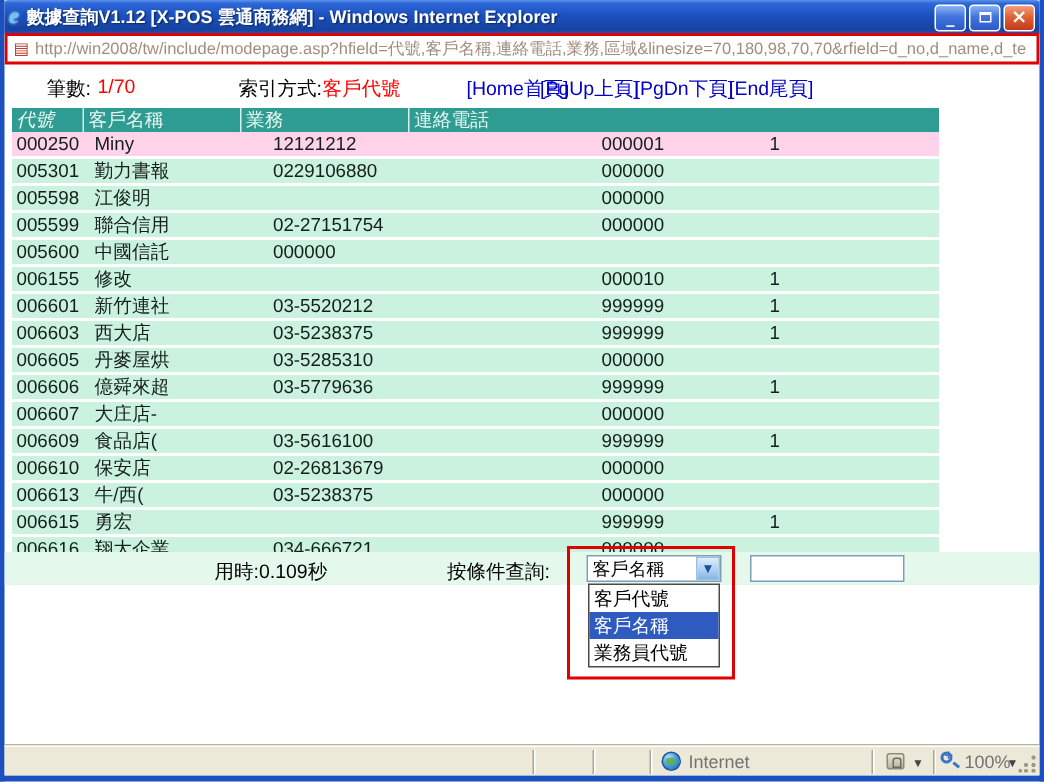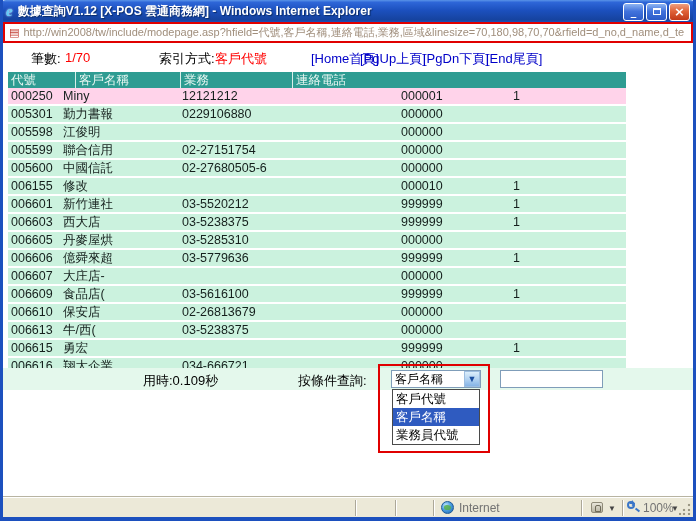--- a/index.html
+++ b/index.html
@@ -39,21 +39,21 @@
   
   .inforow { position:absolute; top:50px; left:0; width:696px; height:16px; font-size:13px; color:#000; }
   .inforow span { position:absolute; top:0; white-space:nowrap;margin-left:20px; }
   .red-val { color:var(--text-red); }
   .navlink { color:var(--link-blue); cursor:pointer; }
   
   .tbl { position:absolute; left:5px; top:72px; width:618px; }
   .thead { display:flex; height:16px; background:var(--header-teal); }
   .thead .cell { color:#E8F7F2; font-size:12.5px; line-height:16px; padding-left:3px; border-right:1px solid #D8EFEA; }
   .thead .cell:last-child { border-right:none; }
-  .h1{width:68px;} .h2{width:105px;} .h3{width:215px;} .h4{width:112px;} .h5{width:118px;}
+  .h1{width:48px;font-style:italic;} .h2{width:105px;} .h3{width:215px;} .h4{width:112px;} .h5{width:118px;}
   .trow { display:flex; height:16px; margin-bottom:2px; background:var(--row-mint); }
   .trow.hl { background:var(--row-pink); }
   .trow .cell { font-size:12.5px; line-height:16px; padding-left:3px; color:#15201D; white-space:nowrap; overflow:hidden; }
   .c1{width:52px;} .c2{width:119px;} .c3{width:219px;} .c4{width:112px;} .c5{width:116px;}
   
   .footrow { position:absolute; left:0; top:368px; width:696px; height:22px; background:var(--footer-mint); font-size:13px; }
   .footrow .lbl { position:absolute; top:4px; white-space:nowrap; }
   .selectbox {
     position:absolute; left:388px; top:2px; width:90px; height:18px;
     background:#fff; border:1px solid #7F9DB9; display:flex; align-items:center; font-size:12px;
@@ -162,21 +162,20 @@
         <div class="trow">
           <div class="cell c1">005599</div>
           <div class="cell c2">聯合信用</div>
           <div class="cell c3">02-27151754</div>
           <div class="cell c4">000000</div>
           <div class="cell c5"></div>
         </div>
         <div class="trow">
           <div class="cell c1">005600</div>
           <div class="cell c2">中國信託</div>
-          <div class="cell c3">02-27680505-6</div>
           <div class="cell c4">000000</div>
           <div class="cell c5"></div>
         </div>
         <div class="trow">
           <div class="cell c1">006155</div>
           <div class="cell c2">修改</div>
           <div class="cell c3"></div>
           <div class="cell c4">000010</div>
           <div class="cell c5">1</div>
         </div>

